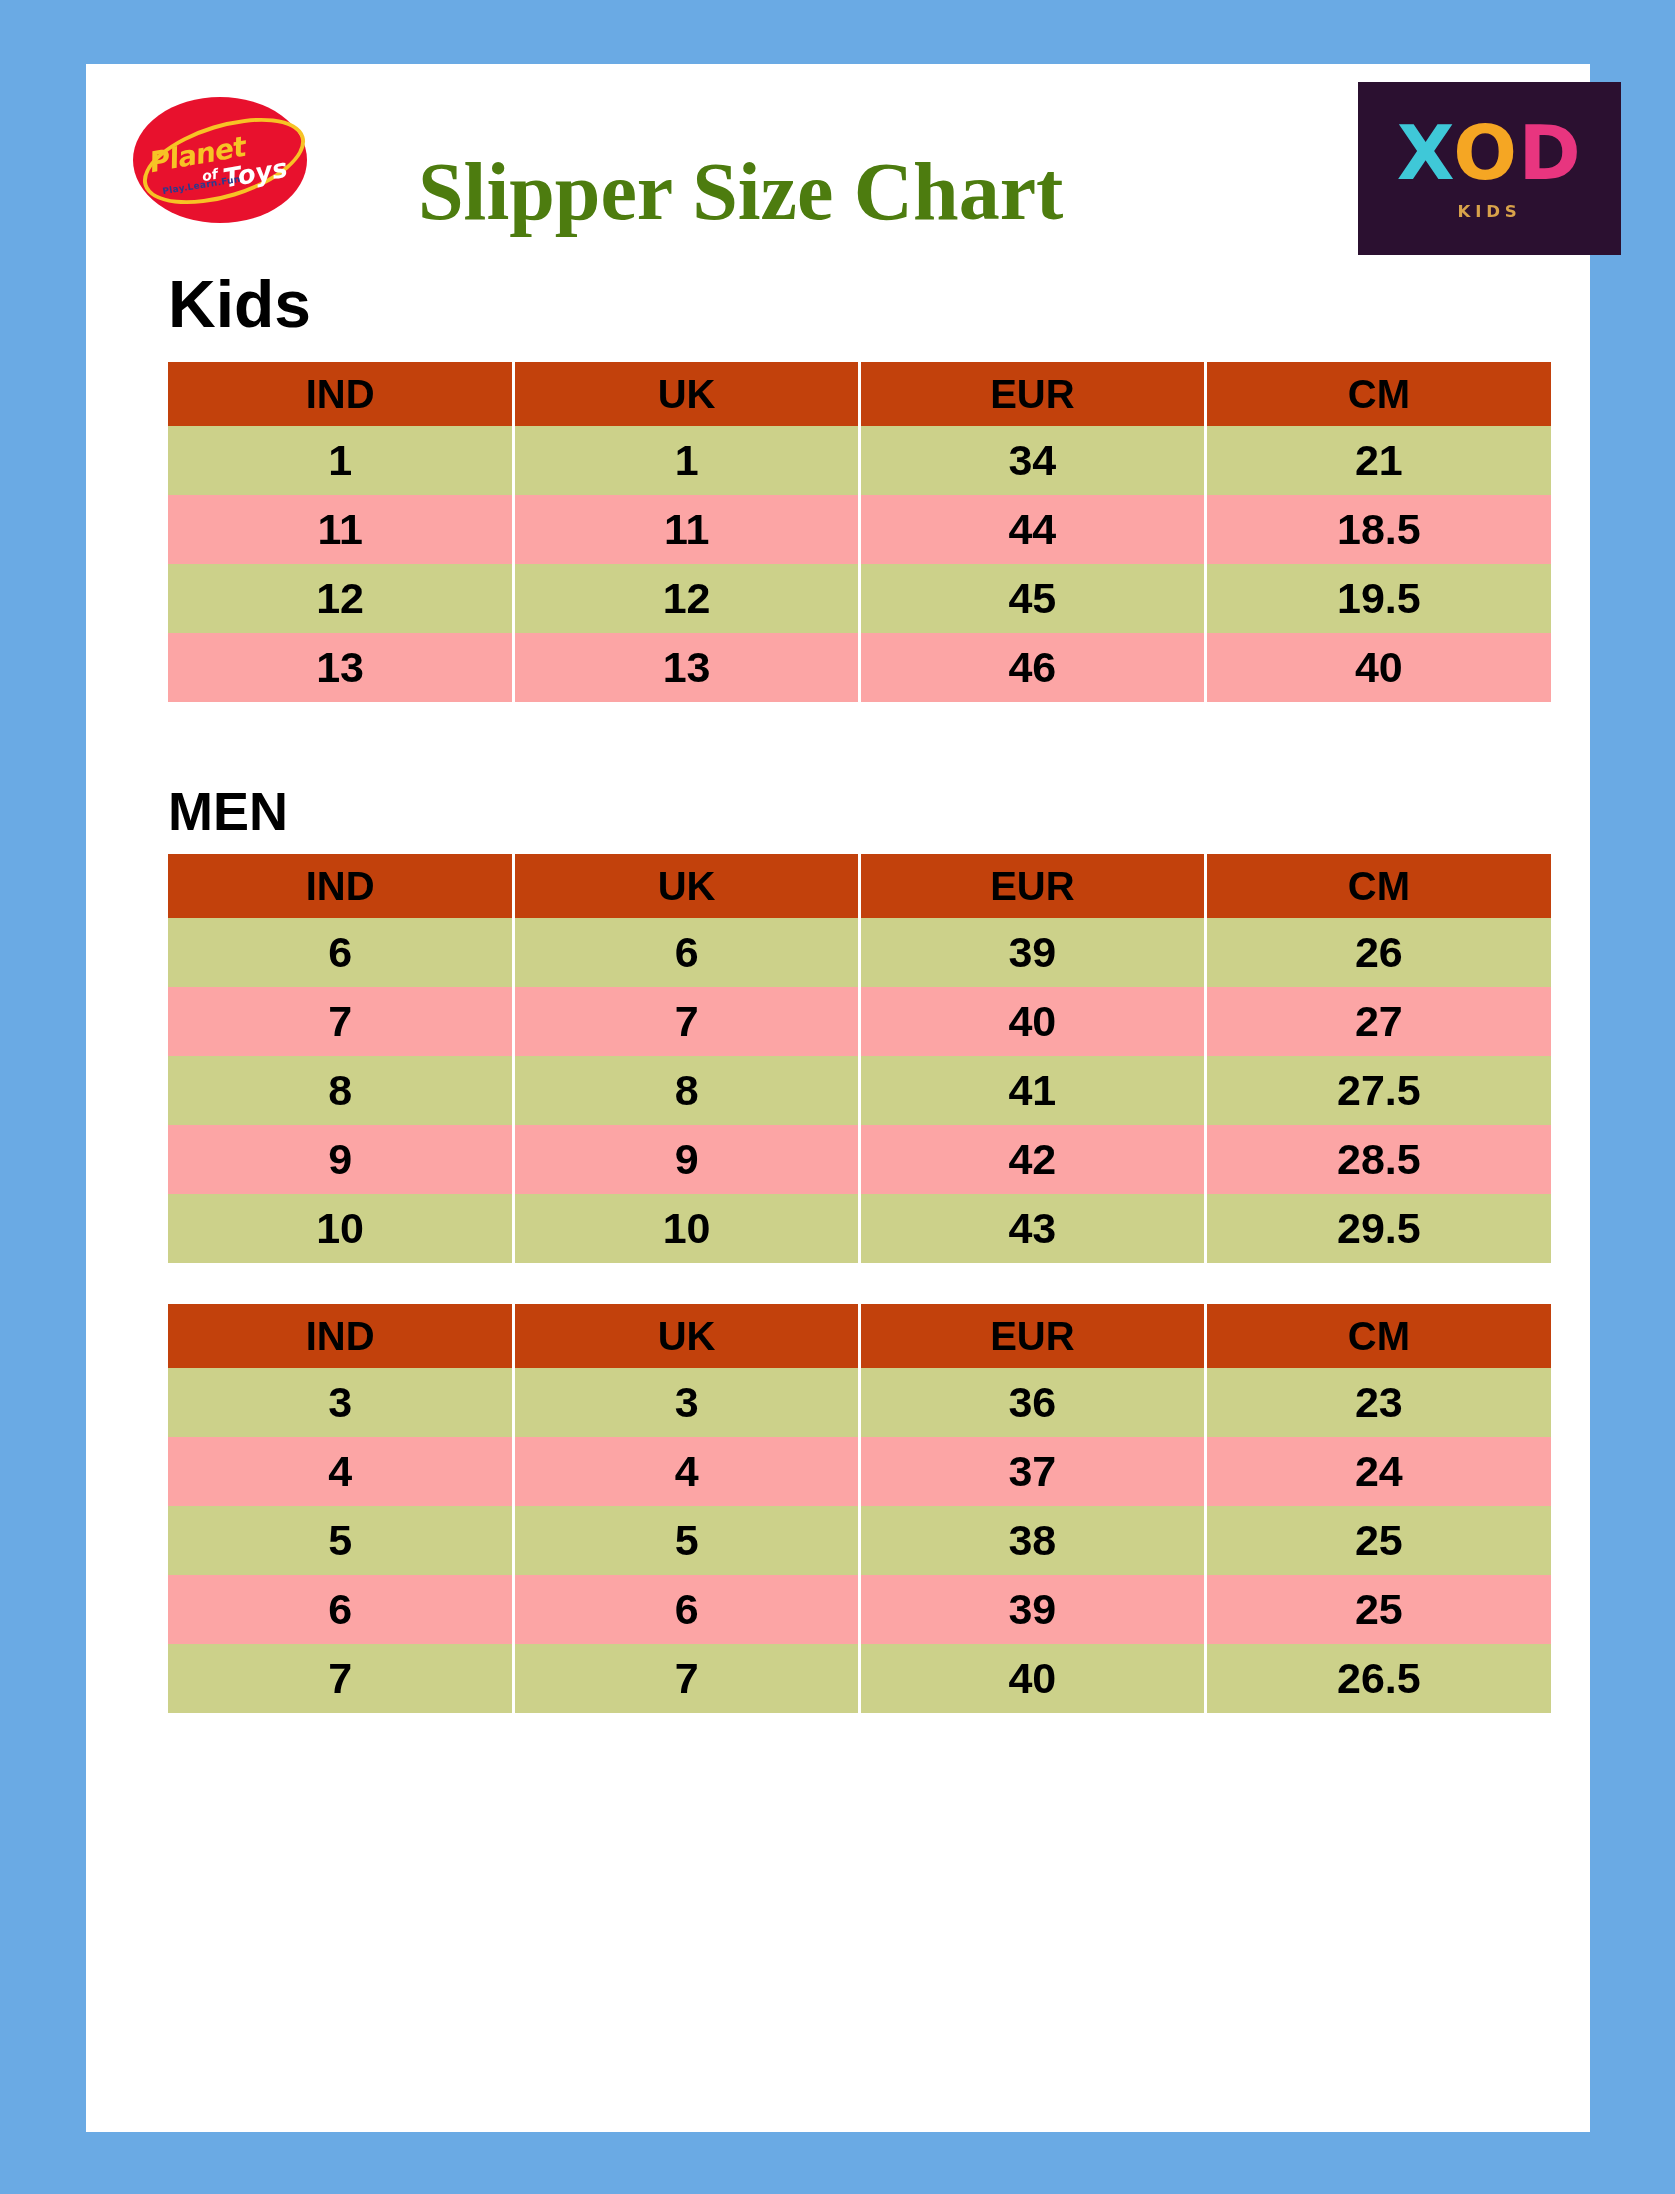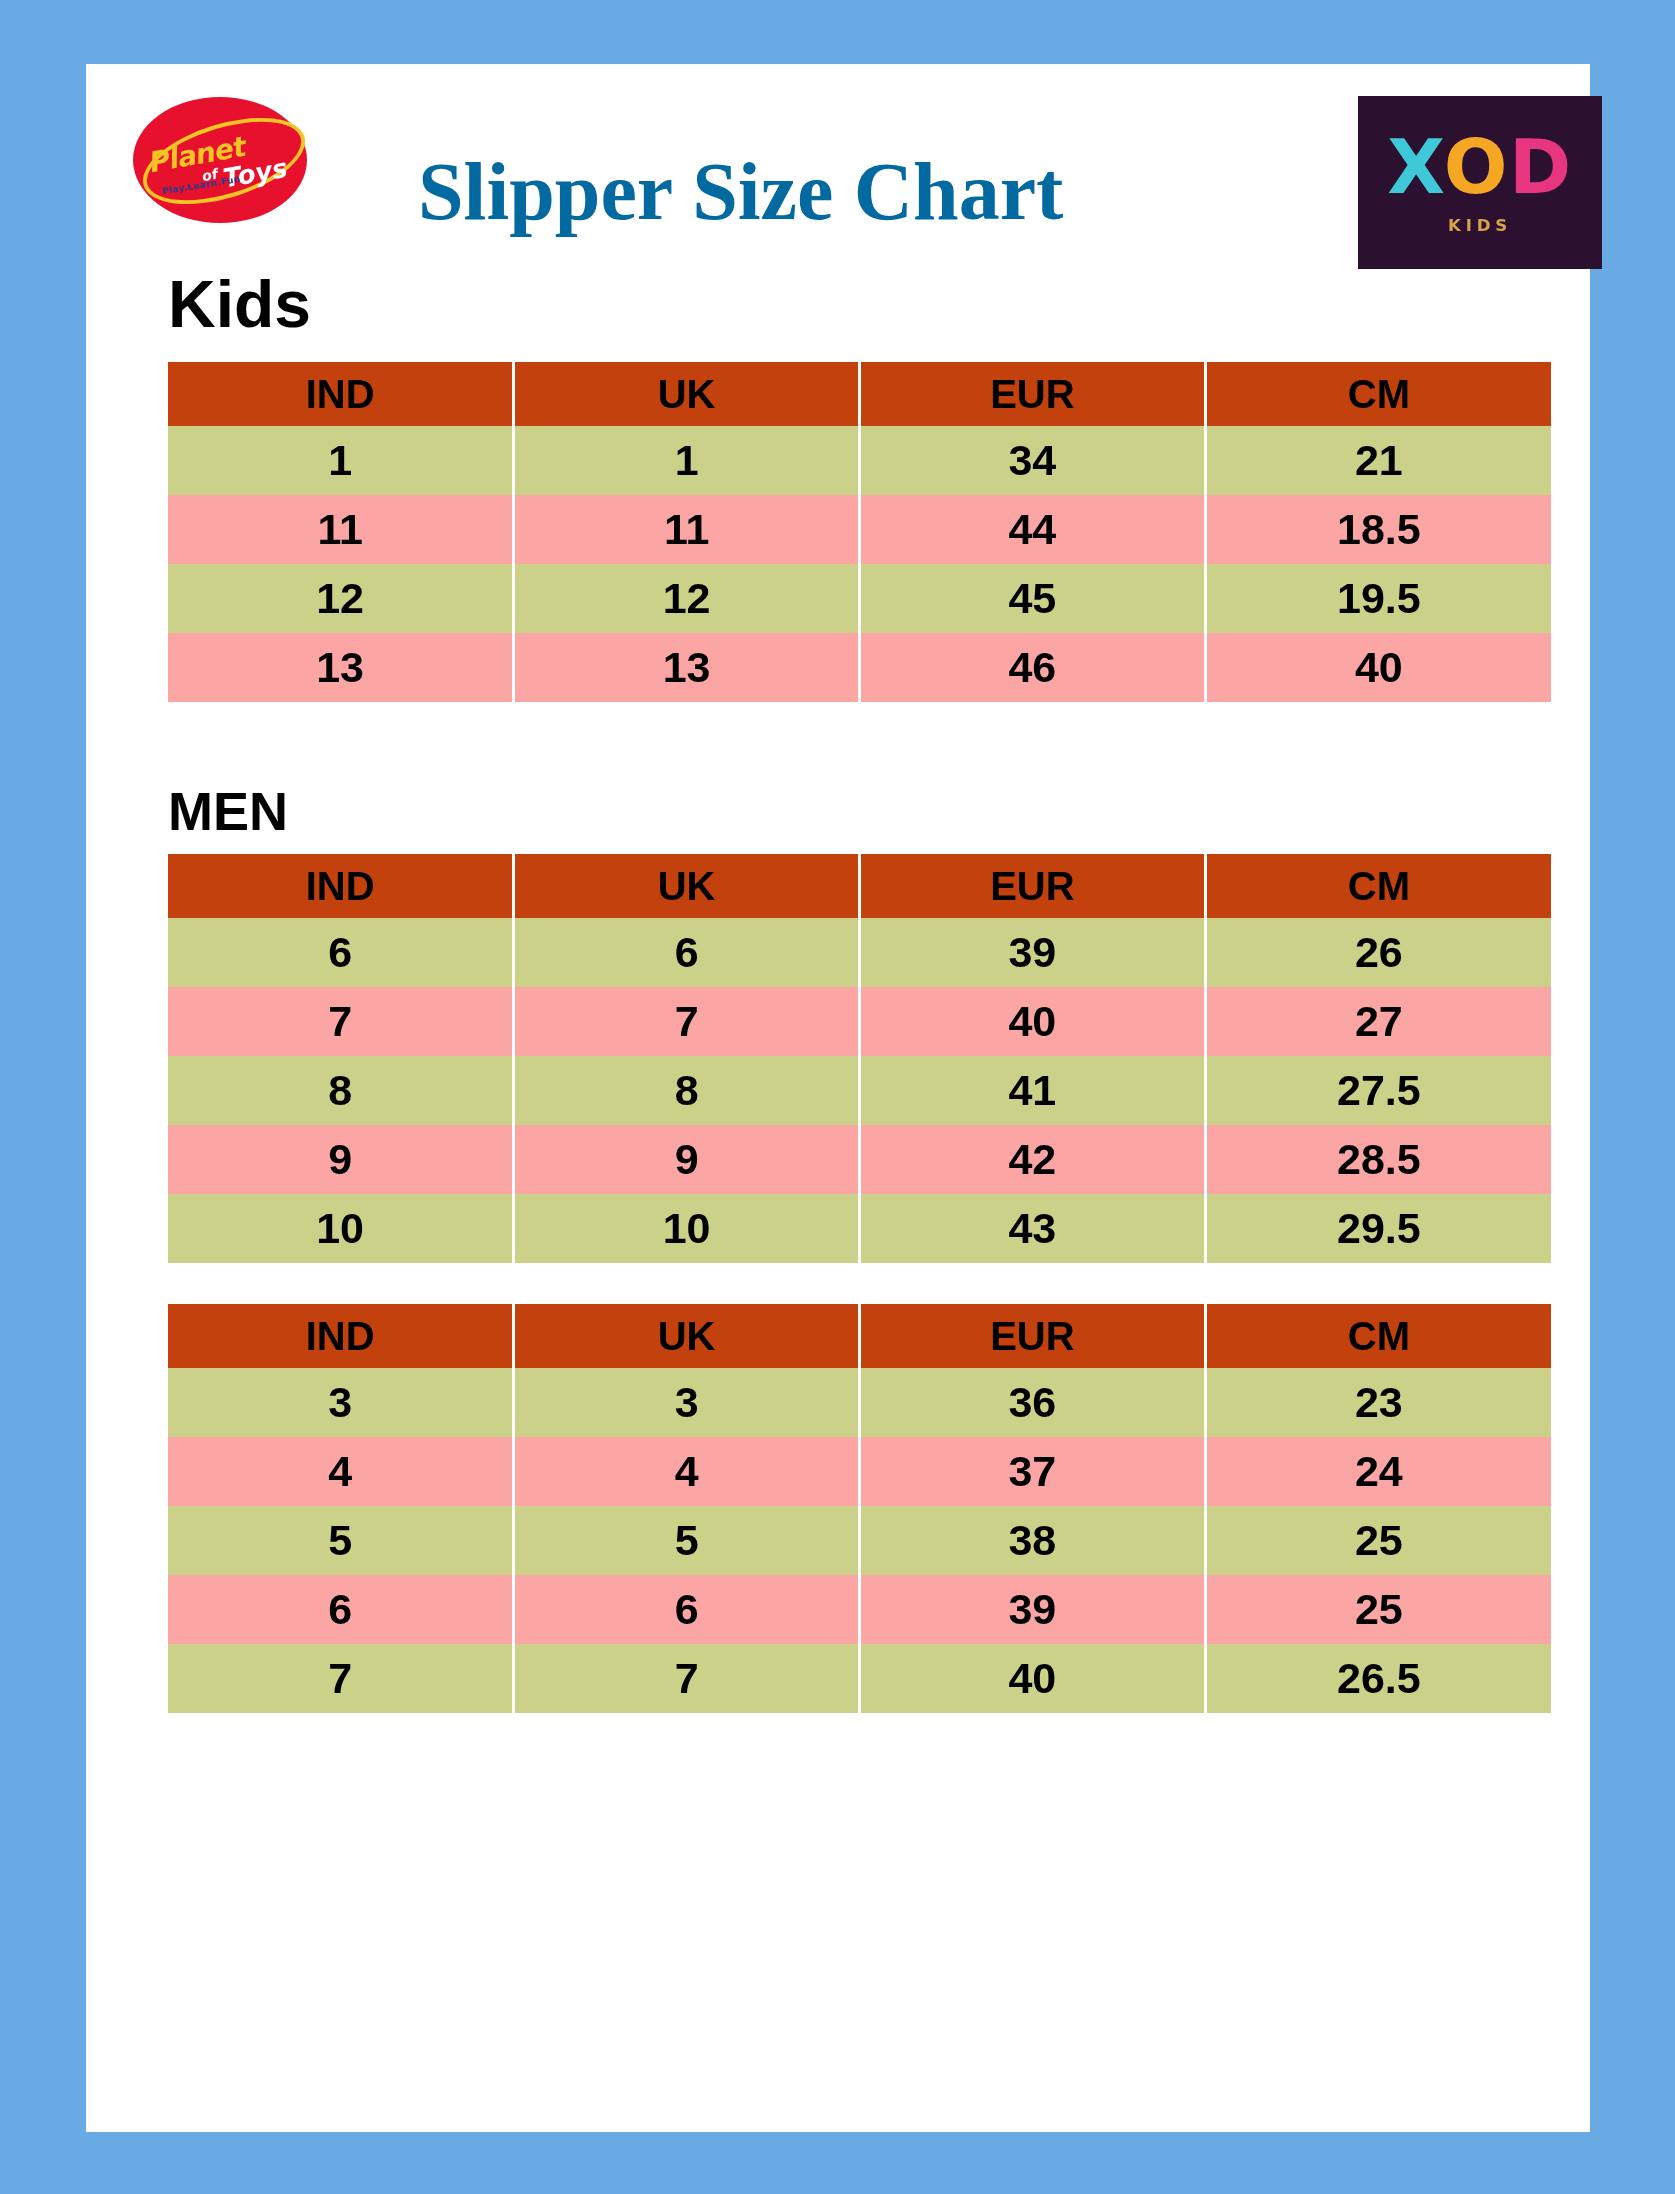--- a/index.html
+++ b/index.html
@@ -100,30 +100,30 @@
   }
 
   .doc-title {
     position: absolute;
     left: 332px;
     top: 128px;
     transform: translateY(-50%);
     font-family: "Liberation Serif", serif;
     font-weight: bold;
     font-size: 82px;
-    color: #0369a1;
+    color: #4d7c0f;
     letter-spacing: 0px;
     white-space: nowrap;
   }
 
   .logo-xod {
     position: absolute;
     left: 1272px;
-    top: 32px;
-    width: 244px;
+    top: 18px;
+    width: 263px;
     height: 173px;
     background: #2b1030;
     display: flex;
     flex-direction: column;
     align-items: center;
     justify-content: center;
   }
   .logo-xod .xod-word {
     font-family: "DejaVu Sans", sans-serif;
     font-size: 75px;

